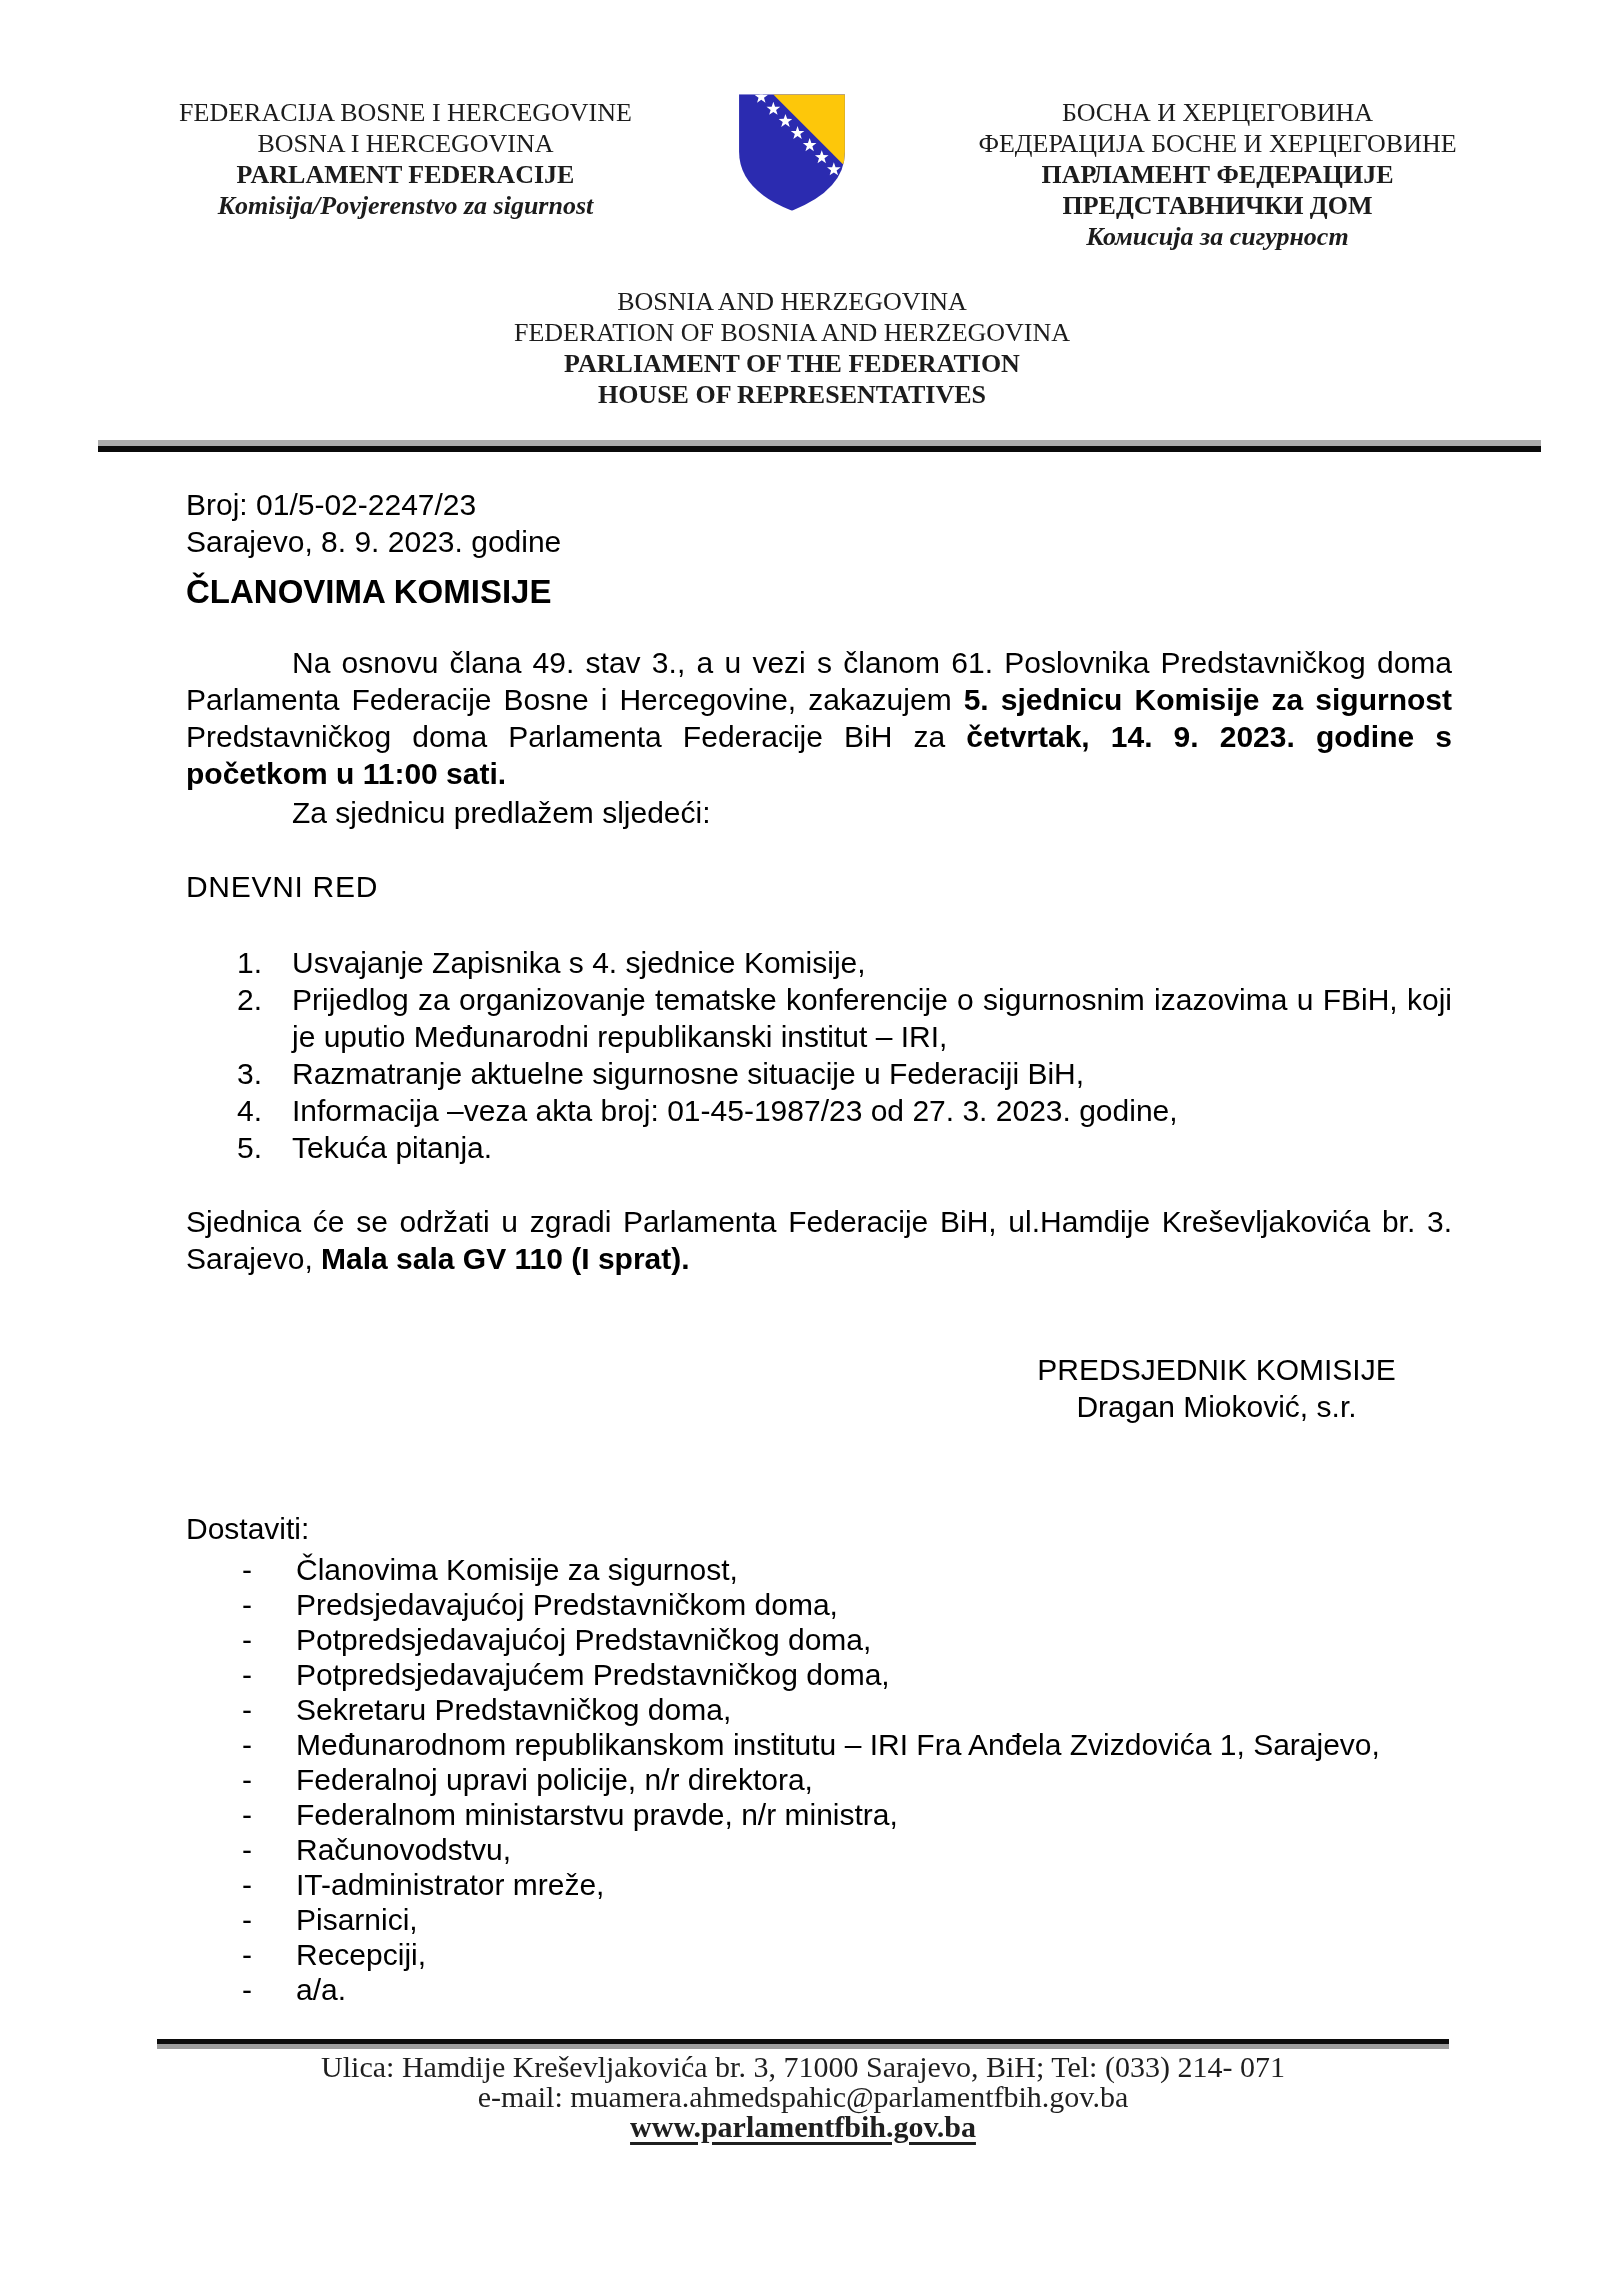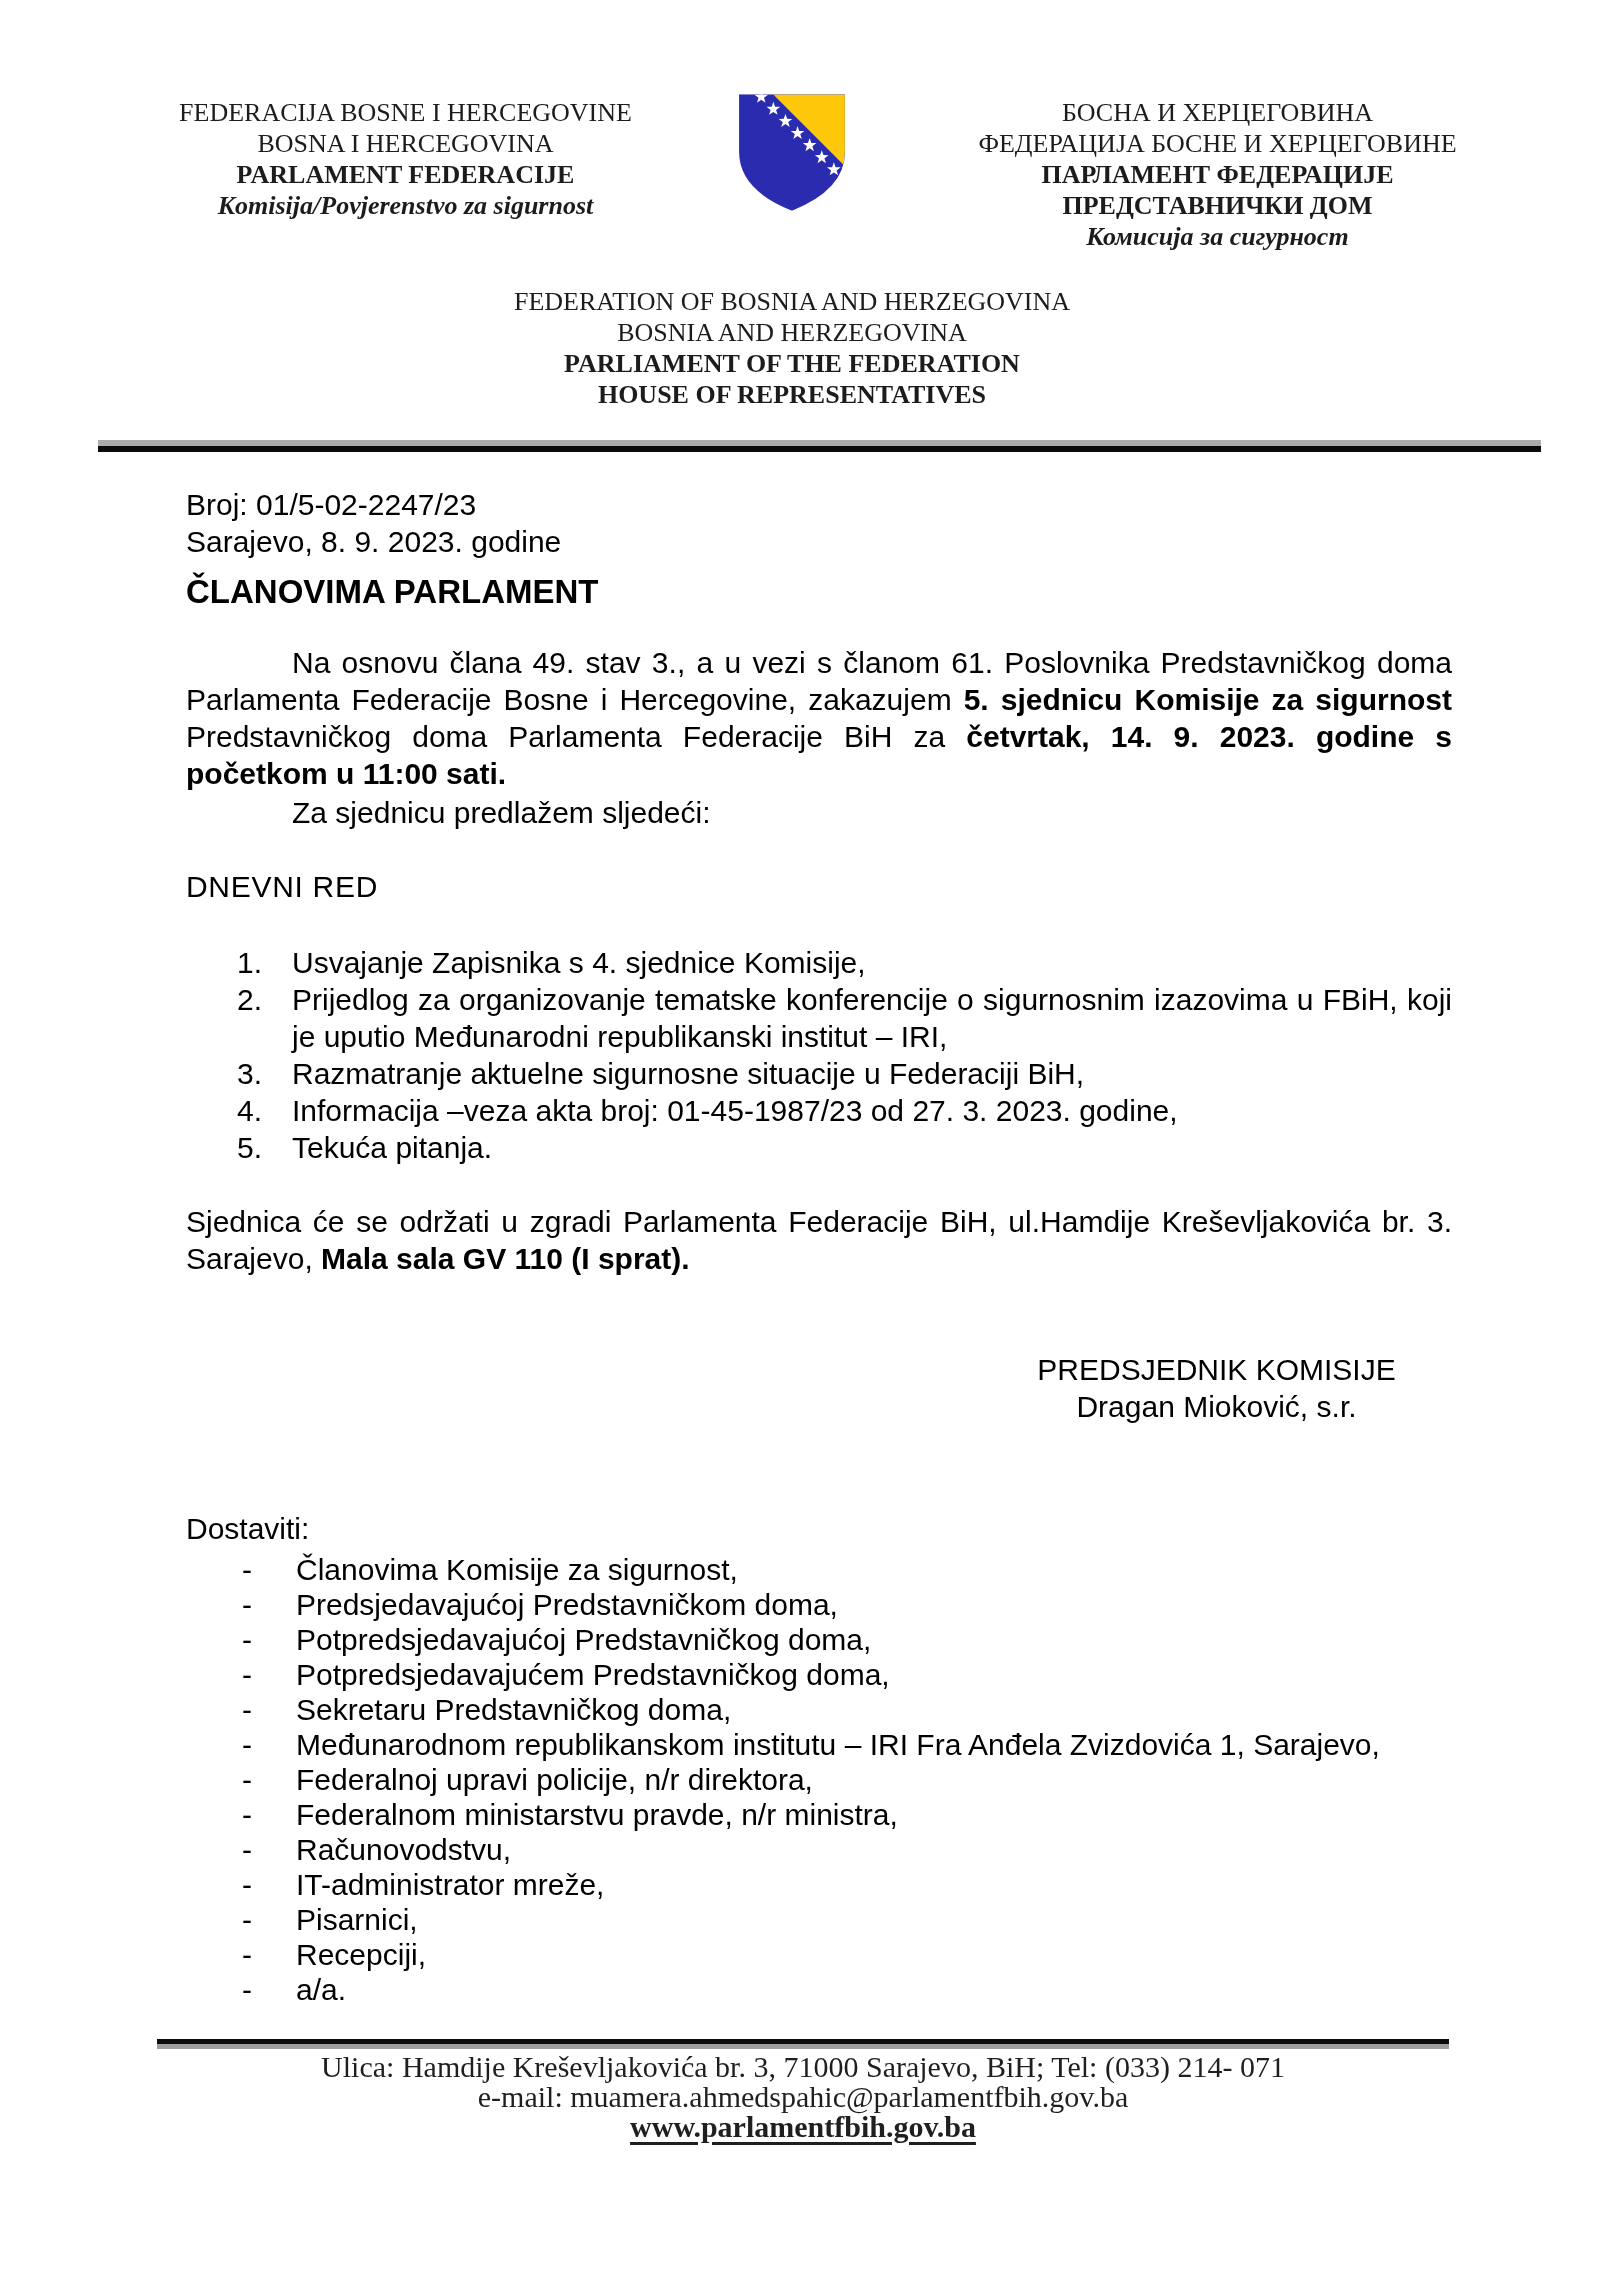--- a/index.html
+++ b/index.html
@@ -128,34 +128,34 @@
       <use href="#bihStar" x="58.5" y="24.5"></use>
       <use href="#bihStar" x="77" y="43"></use>
       <use href="#bihStar" x="95.5" y="61.5"></use>
       <use href="#bihStar" x="114" y="80"></use>
       <use href="#bihStar" x="132.5" y="98.5"></use>
       <use href="#bihStar" x="151" y="117"></use>
     </g>
   </svg>
 
   <div class="hdr-block hdr-en">
+    <div>BOSNIA AND HERZEGOVINA</div>
     <div>FEDERATION OF BOSNIA AND HERZEGOVINA</div>
-    <div>BOSNIA AND HERZEGOVINA</div>
     <div class="hdr-bold">PARLIAMENT OF THE FEDERATION</div>
     <div class="hdr-bold">HOUSE OF REPRESENTATIVES</div>
   </div>
 
   <div class="rule-top"></div>
 
   <div class="meta-block bodytext">
     <div>Broj: 01/5-02-2247/23</div>
     <div>Sarajevo, 8. 9. 2023. godine</div>
   </div>
 
-  <div class="addressee">ČLANOVIMA PARLAMENT</div>
+  <div class="addressee">ČLANOVIMA KOMISIJE</div>
 
   <div class="intro bodytext"><span>Na osnovu člana 49. stav 3., a u vezi s članom 61. Poslovnika Predstavničkog doma Parlamenta Federacije Bosne i Hercegovine, zakazujem </span><b>5. sjednicu Komisije za sigurnost</b><span> Predstavničkog doma Parlamenta Federacije BiH za </span><b>četvrtak, 14. 9. 2023. godine s početkom u 11:00 sati.</b></div>
 
   <div class="proposal bodytext">Za sjednicu predlažem sljedeći:</div>
 
   <div class="agenda-title bodytext">DNEVNI RED</div>
 
   <div class="agenda bodytext">
     <div class="agenda-item">
       <span class="agenda-num">1.</span>

